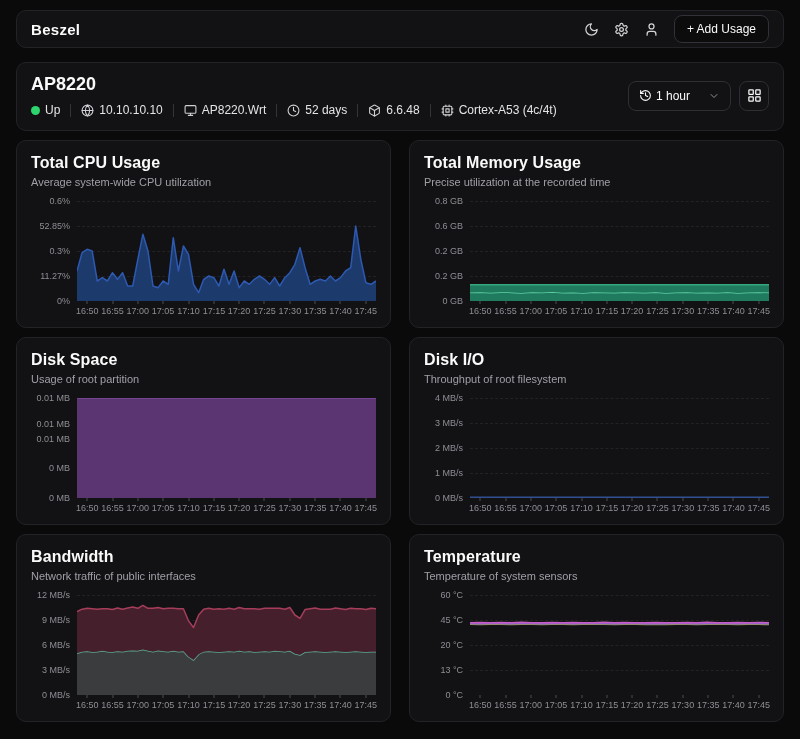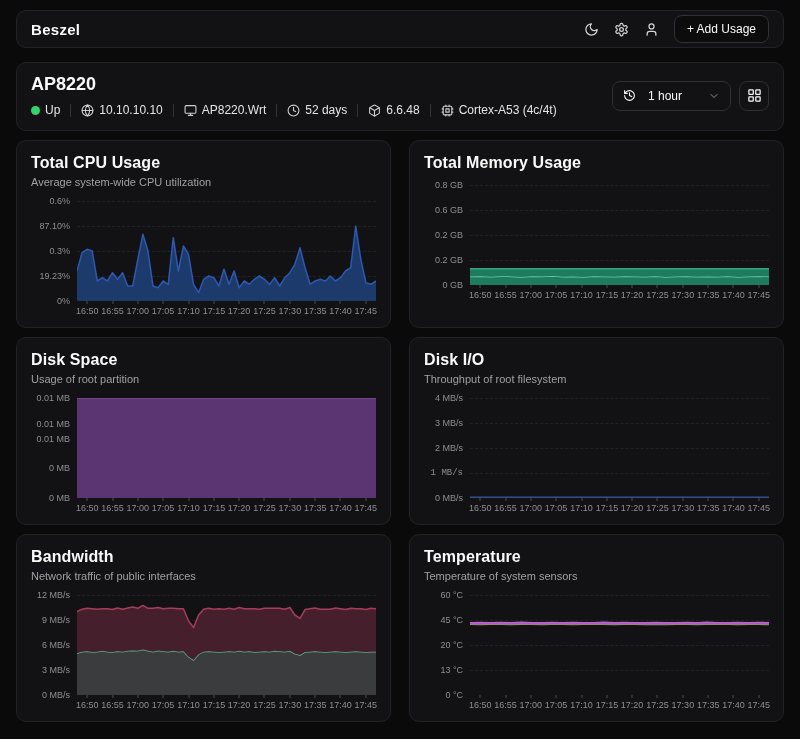--- a/index.html
+++ b/index.html
@@ -20,21 +20,21 @@
   
   .system-card{margin-top:14px;background:#121214;border:1px solid #232327;border-radius:10px;
                padding:11px 14px 13px;display:flex;justify-content:space-between;align-items:center;}
   .system-name{font-size:18px;font-weight:700;margin-bottom:8px;}
   .meta{display:flex;align-items:center;gap:10px;font-size:12px;color:#e4e4e7;}
   .meta-item{display:flex;align-items:center;gap:5px;}
   .meta-item .mi{color:#cfcfd4;}
   .sep{width:1px;height:13px;background:#333338;}
   .dot{width:9px;height:9px;border-radius:50%;background:#2dd56c;}
   .hdr-right{display:flex;align-items:center;gap:8px;}
-  .time-select{display:flex;align-items:center;gap:12px;background:#121214;border:1px solid #2e2e33;
+  .time-select{display:flex;align-items:center;gap:4px;background:#121214;border:1px solid #2e2e33;
                border-radius:8px;padding:7px 10px;color:#fafafa;font-size:12px;cursor:pointer;font-family:inherit;}
   .time-select .chev{color:#8f8f96;margin-left:14px;}
   .grid-btn{width:30px;height:30px;border:1px solid #2e2e33;background:#121214;border-radius:8px;
             color:#fafafa;display:flex;align-items:center;justify-content:center;cursor:pointer;}
 
   
   .charts{display:grid;grid-template-columns:1fr 1fr;column-gap:18px;row-gap:9px;margin-top:9px;}
   .chart-card{background:#121214;border:1px solid #232327;border-radius:10px;height:188px;padding:13px 14px 0;}
   .chart-title{font-size:16px;font-weight:700;letter-spacing:.1px;}
   .chart-subtitle{font-size:11px;color:#9fa0a6;margin-top:4px;}
@@ -156,23 +156,23 @@
 
   <main class="charts">
       <section class="chart-card">
     <div class="chart-head">
       <h2 class="chart-title">Total CPU Usage</h2>
       <div class="chart-subtitle">Average system-wide CPU utilization</div>
     </div>
     <div class="plot-row">
       <div class="yaxis">
             <div class="ytick" style="top: 0%;">0.6%</div>
-            <div class="ytick" style="top: 25%;">87.10%</div>
+            <div class="ytick" style="top: 25%;">52.85%</div>
             <div class="ytick" style="top: 50%;">0.3%</div>
-            <div class="ytick" style="top: 75%;">19.23%</div>
+            <div class="ytick" style="top: 75%;">11.27%</div>
             <div class="ytick" style="top: 100%;">0%</div>
           </div>
       <div class="plot">
             <div class="gridline" style="top: 0%;"></div>
             <div class="gridline" style="top: 25%;"></div>
             <div class="gridline" style="top: 50%;"></div>
             <div class="gridline" style="top: 75%;"></div>
             <svg viewBox="0 0 1000 100" preserveAspectRatio="none" class="plot-svg">
               <path d="M0.0,70.00L16.9,51.67L33.9,48.33L50.8,50.00L67.8,80.00L84.7,76.67L101.7,80.00L118.6,71.67L135.6,78.33L152.5,71.67L169.5,85.00L186.4,85.00L203.4,58.33L220.3,33.33L237.3,50.00L254.2,85.00L271.2,86.67L288.1,80.00L305.1,83.33L322.0,36.67L339.0,70.00L355.9,45.00L372.9,53.33L389.8,83.33L406.8,91.67L423.7,78.33L440.7,75.00L457.6,76.67L474.6,85.00L491.5,68.33L508.5,83.33L525.4,70.00L542.4,86.67L559.3,80.00L576.3,83.33L593.2,78.33L610.2,75.00L627.1,78.33L644.1,83.33L661.0,76.67L678.0,85.00L694.9,76.67L711.9,71.67L728.8,63.33L745.8,46.67L762.7,66.67L779.7,83.33L796.6,80.00L813.6,78.33L830.5,80.00L847.5,75.00L864.4,80.00L881.4,76.67L898.3,70.00L915.3,66.67L932.2,25.00L949.2,58.33L966.1,81.67L983.1,83.33L1000.0,80.00L1000,100L0,100Z" fill="#1d3a6d" stroke="none"></path>
               <path d="M0.0,70.00L16.9,51.67L33.9,48.33L50.8,50.00L67.8,80.00L84.7,76.67L101.7,80.00L118.6,71.67L135.6,78.33L152.5,71.67L169.5,85.00L186.4,85.00L203.4,58.33L220.3,33.33L237.3,50.00L254.2,85.00L271.2,86.67L288.1,80.00L305.1,83.33L322.0,36.67L339.0,70.00L355.9,45.00L372.9,53.33L389.8,83.33L406.8,91.67L423.7,78.33L440.7,75.00L457.6,76.67L474.6,85.00L491.5,68.33L508.5,83.33L525.4,70.00L542.4,86.67L559.3,80.00L576.3,83.33L593.2,78.33L610.2,75.00L627.1,78.33L644.1,83.33L661.0,76.67L678.0,85.00L694.9,76.67L711.9,71.67L728.8,63.33L745.8,46.67L762.7,66.67L779.7,83.33L796.6,80.00L813.6,78.33L830.5,80.00L847.5,75.00L864.4,80.00L881.4,76.67L898.3,70.00L915.3,66.67L932.2,25.00L949.2,58.33L966.1,81.67L983.1,83.33L1000.0,80.00" fill="none" stroke="#2d59b0" stroke-width="1.5" vector-effect="non-scaling-stroke" stroke-linejoin="round"></path>
@@ -202,20 +202,21 @@
           <div class="xtick-label" style="left: 79.7%;">17:35</div>
           <div class="xtick-mark" style="left: 88.1%;"></div>
           <div class="xtick-label" style="left: 88.1%;">17:40</div>
           <div class="xtick-mark" style="left: 96.6%;"></div>
           <div class="xtick-label" style="left: 96.6%;">17:45</div>
         </div>
   </section>
       <section class="chart-card">
     <div class="chart-head">
       <h2 class="chart-title">Total Memory Usage</h2>
+      <div class="chart-subtitle">Precise utilization at the recorded time</div>
     </div>
     <div class="plot-row">
       <div class="yaxis">
             <div class="ytick" style="top: 0%;">0.8 GB</div>
             <div class="ytick" style="top: 25%;">0.6 GB</div>
             <div class="ytick" style="top: 50%;">0.2 GB</div>
             <div class="ytick" style="top: 75%;">0.2 GB</div>
             <div class="ytick" style="top: 100%;">0 GB</div>
           </div>
       <div class="plot">
@@ -312,21 +313,21 @@
       <section class="chart-card">
     <div class="chart-head">
       <h2 class="chart-title">Disk I/O</h2>
       <div class="chart-subtitle">Throughput of root filesystem</div>
     </div>
     <div class="plot-row">
       <div class="yaxis">
             <div class="ytick" style="top: 0%;">4 MB/s</div>
             <div class="ytick" style="top: 25%;">3 MB/s</div>
             <div class="ytick" style="top: 50%;">2 MB/s</div>
-            <div class="ytick" style="top: 75%; font-family: Liberation Mono, monospace;">1 MB/s</div>
+            <div class="ytick" style="top: 75%;">1 MB/s</div>
             <div class="ytick" style="top: 100%;">0 MB/s</div>
           </div>
       <div class="plot">
             <div class="gridline" style="top: 0%;"></div>
             <div class="gridline" style="top: 25%;"></div>
             <div class="gridline" style="top: 50%;"></div>
             <div class="gridline" style="top: 75%;"></div>
             <svg viewBox="0 0 1000 100" preserveAspectRatio="none" class="plot-svg">
               <path d="M0.0,99.25L34.5,99.25L69.0,99.25L103.4,99.25L137.9,99.25L172.4,99.25L206.9,99.25L241.4,99.25L275.9,99.25L310.3,99.25L344.8,99.25L379.3,99.25L413.8,99.25L448.3,99.25L482.8,99.25L517.2,99.25L551.7,99.25L586.2,99.25L620.7,99.25L655.2,99.25L689.7,99.25L724.1,99.25L758.6,99.25L793.1,99.25L827.6,99.25L862.1,99.25L896.6,99.25L931.0,99.25L965.5,99.25L1000.0,99.25" fill="none" stroke="#263f73" stroke-width="1.5" vector-effect="non-scaling-stroke" stroke-linejoin="round"></path>
               <path d="M0.0,99.50L34.5,99.50L69.0,99.50L103.4,99.50L137.9,99.50L172.4,99.50L206.9,99.50L241.4,99.50L275.9,99.50L310.3,99.50L344.8,99.50L379.3,99.50L413.8,99.50L448.3,99.50L482.8,99.50L517.2,99.50L551.7,99.50L586.2,99.50L620.7,99.50L655.2,99.50L689.7,99.50L724.1,99.50L758.6,99.50L793.1,99.50L827.6,99.50L862.1,99.50L896.6,99.50L931.0,99.50L965.5,99.50L1000.0,99.50" fill="none" stroke="#2f4f8f" stroke-width="1.5" vector-effect="non-scaling-stroke" stroke-linejoin="round"></path>

